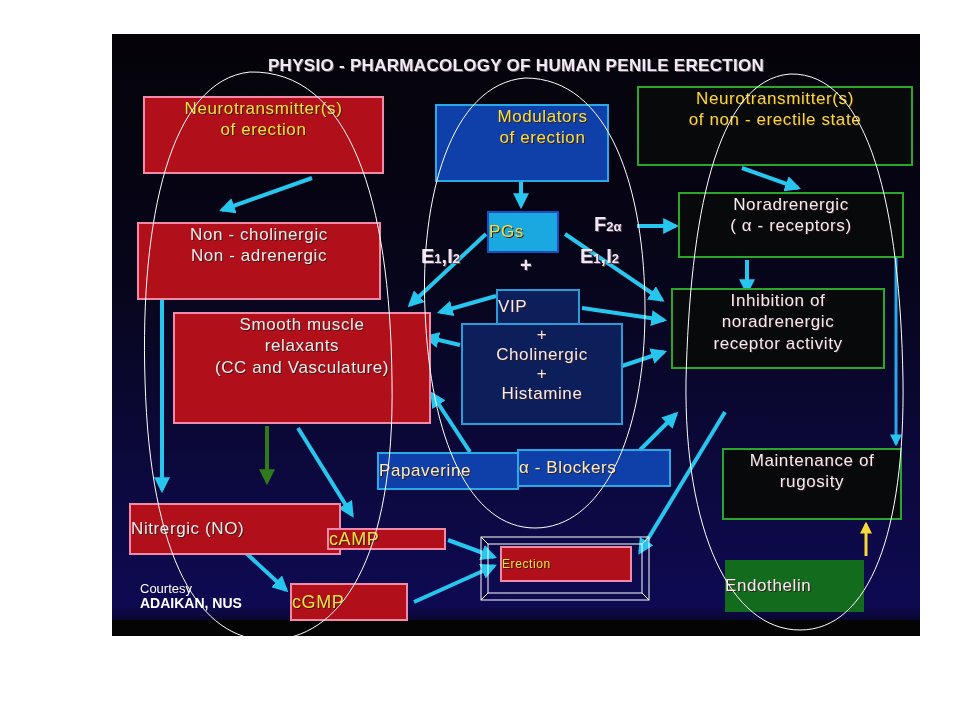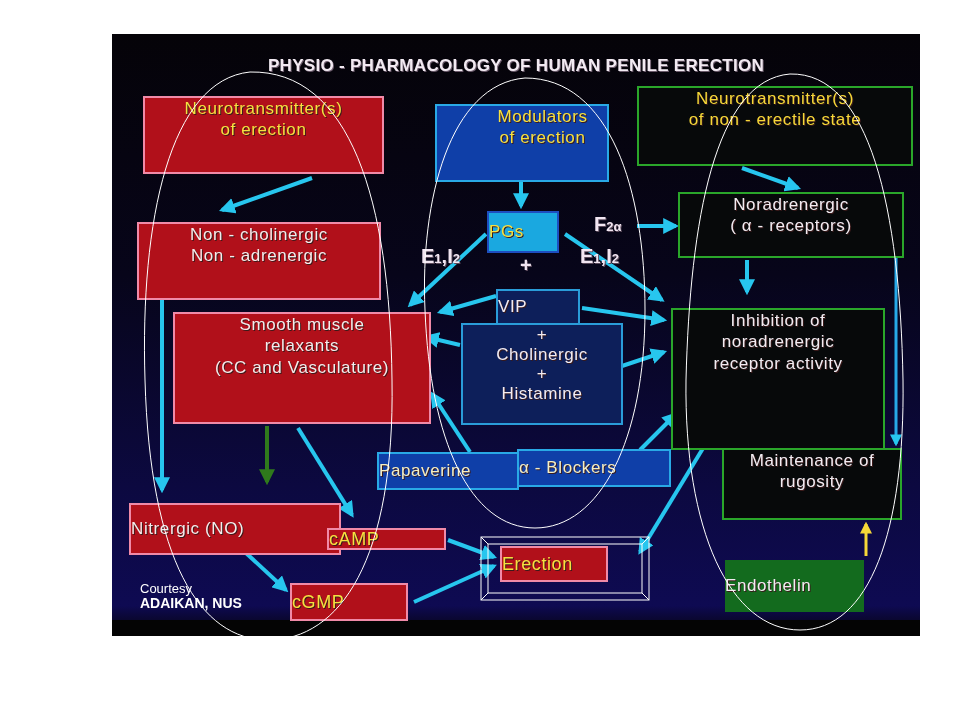--- a/index.html
+++ b/index.html
@@ -101,31 +101,31 @@
 
 <div class="box navy" style="left:496px;top:289px;width:84px;height:36px;font-size:17px;">VIP</div>
 <div class="box navy" style="left:461px;top:323px;width:162px;height:102px;font-size:17px;flex-direction:column;line-height:1.15;">
   <div>+</div>
   <div>Cholinergic</div>
   <div>+</div>
   <div>Histamine</div>
 </div>
 <div class="box blue" style="left:377px;top:452px;width:142px;height:38px;font-size:17px;">Papaverine</div>
 <div class="box blue" style="left:517px;top:449px;width:154px;height:38px;font-size:17px;">α - Blockers</div>
-<div class="box red y" style="left:500px;top:546px;width:108px;height:36px;font-size:18px;">Erection</div>
+<div class="box red y" style="left:500px;top:546px;width:132px;height:36px;font-size:12px;">Erection</div>
 
 <div class="box dark y" style="left:637px;top:86px;width:276px;height:80px;font-size:17px;flex-direction:column;">
   <div>Neurotransmitter(s)</div>
   <div>of non - erectile state</div>
 </div>
 <div class="box dark" style="left:678px;top:192px;width:226px;height:66px;font-size:17px;flex-direction:column;">
   <div>Noradrenergic</div>
   <div>( α - receptors)</div>
 </div>
-<div class="box dark" style="left:671px;top:308px;width:214px;height:142px;font-size:17px;flex-direction:column;">
+<div class="box dark" style="left:671px;top:288px;width:214px;height:81px;font-size:17px;flex-direction:column;">
   <div>Inhibition of</div>
   <div>noradrenergic</div>
   <div>receptor activity</div>
 </div>
 <div class="box dark" style="left:722px;top:448px;width:180px;height:72px;font-size:17px;flex-direction:column;">
   <div>Maintenance of</div>
   <div>rugosity</div>
 </div>
 <div class="box green" style="left:725px;top:560px;width:139px;height:52px;font-size:17px;">Endothelin</div>
 

